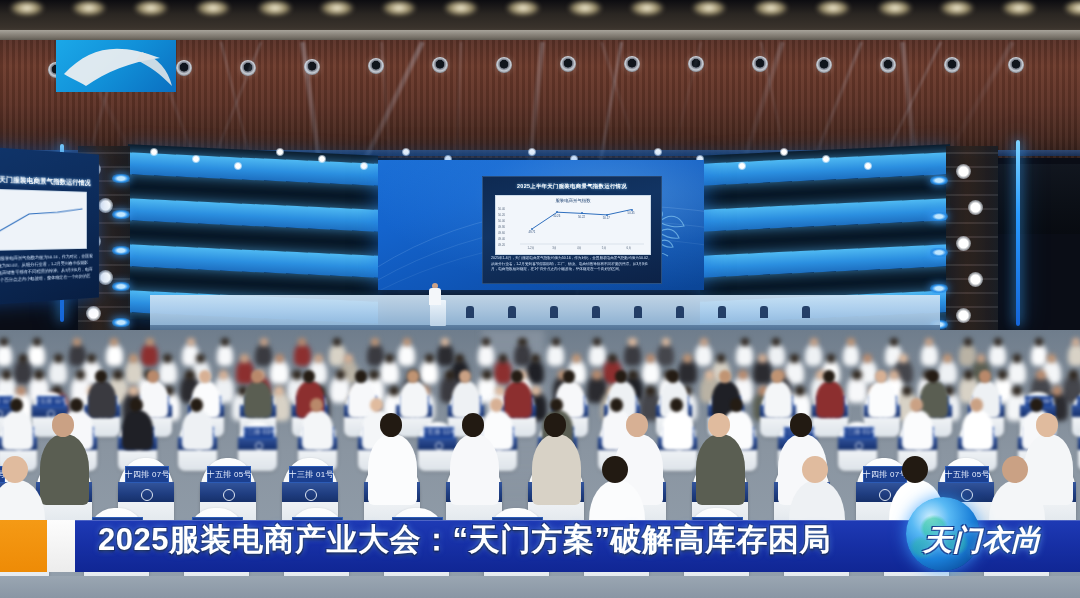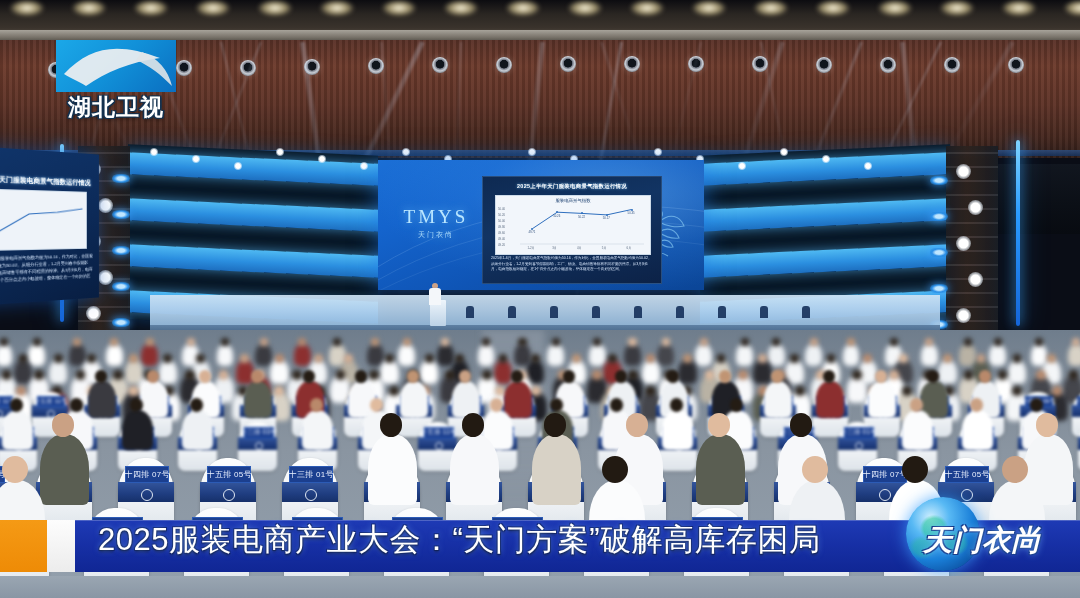--- a/index.html
+++ b/index.html
@@ -266,21 +266,21 @@
     position:absolute;left:47px;top:6px;width:28px;height:52px;
     background:linear-gradient(180deg,#fdfdfd,#ececec);
   }
   .lt-bar{
     position:absolute;left:75px;top:6px;width:1005px;height:52px;
     background:linear-gradient(180deg,#1e3ab5 0%,#1730a6 45%,#102694 100%);
     box-shadow:inset 0 1px 0 rgba(255,255,255,.22);
   }
   .lt-head{
     position:absolute;left:98px;top:515px;
-    font-size:31px;font-weight:normal;color:#fff;letter-spacing:.5px;white-space:nowrap;
+    font-size:31px;font-weight:bold;color:#fff;letter-spacing:.5px;white-space:nowrap;
     text-shadow:0 0 6px rgba(120,180,255,.7),0 2px 3px rgba(0,0,0,.55),
                 -1px -1px 0 #0d1f6d,1px -1px 0 #0d1f6d,-1px 1px 0 #0d1f6d,1px 1px 0 #0d1f6d;
     line-height:50px;
   }
   .globe{
     position:absolute;left:906px;top:497px;width:74px;height:74px;border-radius:50%;
     background:
       radial-gradient(circle at 33% 28%,#cfefff 0%,#58b9f4 26%,#1a7fd8 58%,#0b4e9e 85%,#07336e 100%);
     box-shadow:0 0 16px rgba(60,160,255,.8);
     overflow:hidden;
@@ -437,24 +437,20 @@
     <div class="tube" style="left:1016px;top:-10px;height:186px"></div>
 
     <div class="mainscreen">
       <div class="ms-sheen"></div>
       <svg class="ms-arcs" viewBox="0 0 326 130" preserveAspectRatio="none">
         <path d="M-20 120 Q 120 20 346 54" stroke="#bfe4ff" stroke-width="1" fill="none" opacity=".5"></path>
         <path d="M-20 132 Q 130 36 346 70" stroke="#bfe4ff" stroke-width="1" fill="none" opacity=".4"></path>
         <path d="M-20 142 Q 140 52 346 88" stroke="#bfe4ff" stroke-width="1" fill="none" opacity=".3"></path>
       </svg>
 
-      <div class="tmys">
-        <div class="big">TMYS</div>
-        <div class="sml">天门衣尚</div>
-      </div>
 
       <svg class="ornament" viewBox="0 0 66 62">
         <g stroke="#9fe0ff" fill="none" stroke-width="1.1">
           <path d="M33 56 L33 18"></path>
           <path d="M33 22 C 22 12 12 16 8 26 C 16 28 26 26 33 22"></path>
           <path d="M33 22 C 44 12 54 16 58 26 C 50 28 40 26 33 22"></path>
           <path d="M33 32 C 24 26 16 30 13 38 C 21 39 29 36 33 32"></path>
           <path d="M33 32 C 42 26 50 30 53 38 C 45 39 37 36 33 32"></path>
           <path d="M33 42 C 27 38 21 41 19 47 C 25 48 30 45 33 42"></path>
           <path d="M33 42 C 39 38 45 41 47 47 C 41 48 36 45 33 42"></path>
@@ -1195,21 +1191,20 @@
       </div>
   </div>
 
   <div class="logo">
     <div class="logo-box">
       <svg viewBox="0 0 120 52" style="width:120px;height:52px">
         <path d="M8 34 C 34 6 62 2 104 18 C 74 22 50 32 30 46 C 24 42 14 38 8 34 Z" fill="#e9edf0" opacity=".95"></path>
         <path d="M86 12 C 102 18 112 30 116 46 C 104 34 94 26 80 20 Z" fill="#dfe4e8" opacity=".9"></path>
       </svg>
     </div>
-    <div class="logo-text">湖北卫视</div>
   </div>
 
   <div class="lower">
     <div class="lt-orange"></div>
     <div class="lt-white"></div>
     <div class="lt-bar"></div>
   </div>
   <div class="lt-head">2025服装电商产业大会：“天门方案”破解高库存困局</div>
   <div class="globe"></div>
   <div class="lt-brand">天门衣尚</div>

